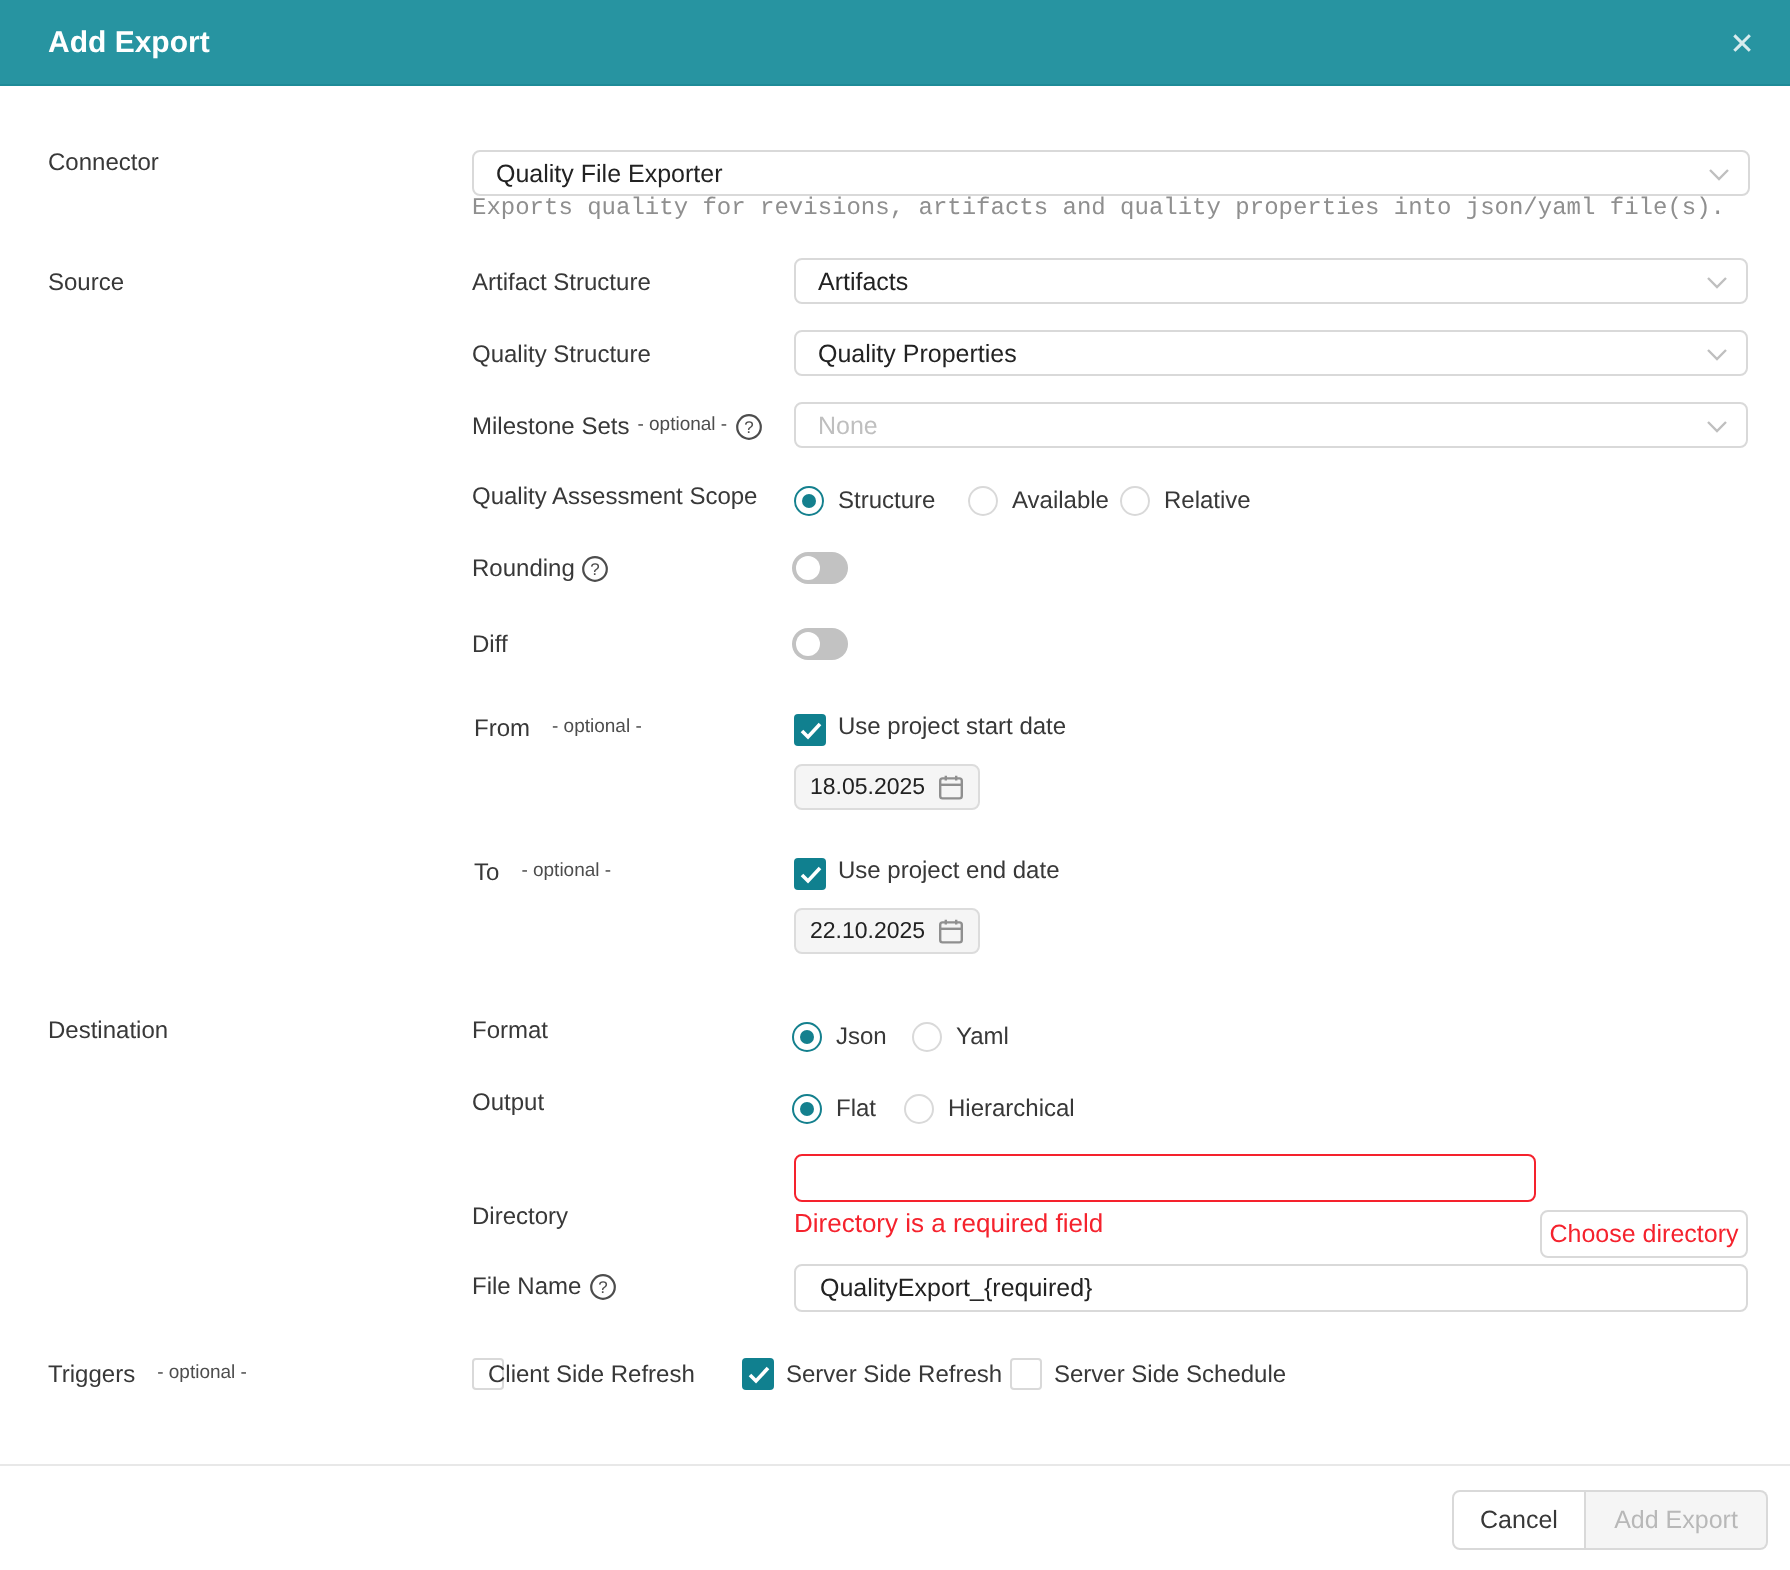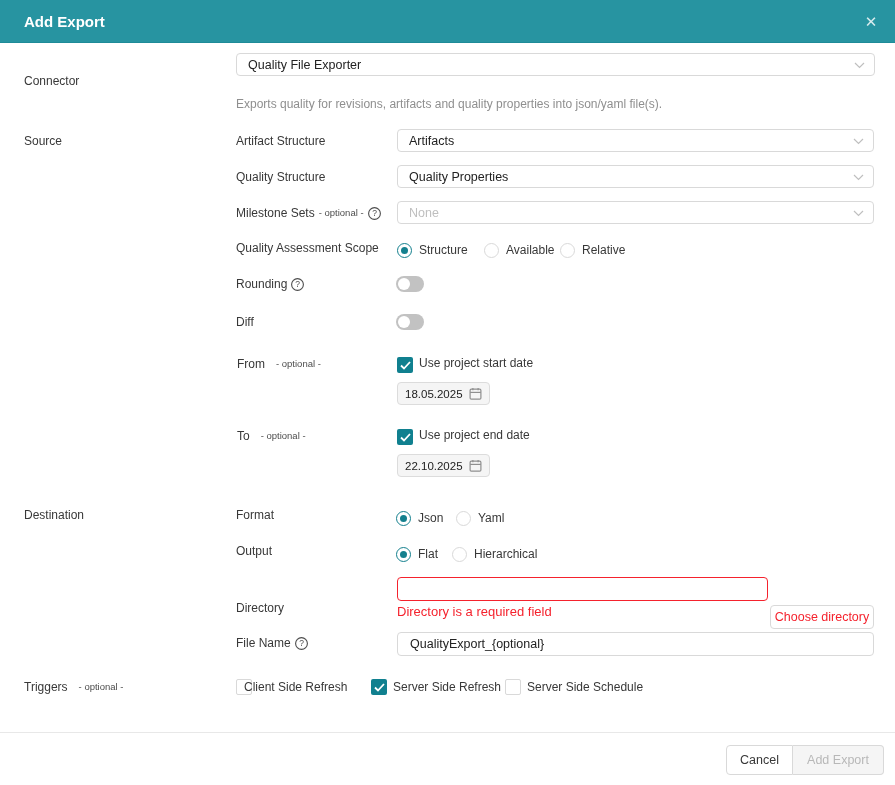--- a/index.html
+++ b/index.html
@@ -7,21 +7,21 @@
 #page { position:relative; width:895px; height:785px; overflow:hidden; }
 .abs { position:absolute; }
 .hdr { left:0; top:0; width:895px; height:43px; background:#2794a1; }
 .hdr-title { left:24px; top:0; height:43px; display:flex; align-items:center; color:#fff; font-size:15px; font-weight:bold; }
 .hdr-x { left:858px; top:0; height:43px; width:26px; display:flex; align-items:center; justify-content:center; color:rgba(255,255,255,0.82); font-size:15px; }
 .lbl { font-size:12px; color:#383838; display:flex; align-items:center; height:23px; }
 .opt { font-size:9.5px; color:#4d4d4d; margin-left:4px; }
 .sel { left:397px; width:477px; height:23px; border:1px solid #d9d9d9; border-radius:4px; background:#fff;
        display:flex; align-items:center; padding-left:11px; font-size:12.5px; color:#222; }
 .chev { position:absolute; right:9px; top:8px; }
-.helper { font-size:12px; color:#8f8f8f; }
+.helper { font-size:12px; color:#8f8f8f;font-family:Liberation Mono, monospace; }
 .radio { display:inline-block; width:15px; height:15px; border-radius:50%; border:1px solid #d9d9d9; background:#fff; }
 .radio.on { border:1.5px solid #14808e; }
 .radio.on::after { content:''; position:absolute; left:50%; top:50%; width:7px; height:7px; margin:-3.5px 0 0 -3.5px; border-radius:50%; background:#14808e; }
 .rlbl { font-size:12px; color:#383838; }
 .switch { width:28px; height:16px; border-radius:8px; background:#c2c2c2; }
 .switch::after { content:''; position:absolute; left:2px; top:2px; width:12px; height:12px; border-radius:50%; background:#fff; }
 .cb { width:16px; height:16px; border:1px solid #d9d9d9; border-radius:2px; background:#fff; }
 .cb.on { border:none; background:#10808f; display:flex; align-items:center; justify-content:center; }
 .clbl { font-size:12px; color:#383838; }
 .datebox { left:397px; width:93px; height:23px; background:#f5f5f5; border:1px solid #dcdcdc; border-radius:4px;
@@ -33,21 +33,21 @@
 </head>
 <body>
 <div id="page">
 
   <div class="abs hdr"></div>
   <div class="abs" style="left:0; top:42px; width:895px; height:1px; background:#1e8b98;"></div>
   <div class="abs hdr-title">Add Export</div>
   <div class="abs hdr-x">✕</div>
 
   <div class="abs lbl" style="left:24px; top:69px;">Connector</div>
-  <div class="abs sel" style="left:236px; top:53px; width:639px;">Quality File Exporter
+  <div class="abs sel" style="left:236px; top:75px; width:639px;">Quality File Exporter
     <svg class="chev" width="11" height="7" viewBox="0 0 11 7">
         <path d="M1 1l4.5 4.5L10 1" stroke="#bfbfbf" stroke-width="1.2" fill="none"></path>
       </svg>
   </div>
   <div class="abs helper" style="left:236px; top:97px;">Exports quality for revisions, artifacts and quality properties into json/yaml file(s).</div>
 
   <div class="abs lbl" style="left:24px; top:129px;">Source</div>
 
   <div class="abs lbl" style="left:236px; top:129px;">Artifact Structure</div>
   <div class="abs sel" style="top:129px;">Artifacts
@@ -142,21 +142,21 @@
   <div class="abs" style="left:397px; top:577px; width:371px; height:24px; border:1px solid #f5222d; border-radius:4px; background:#fff;"></div>
   <div class="abs" style="left:770px; top:577px; width:104px; height:24px; border:1px solid #d9d9d9; border-radius:4px; background:#fff; display:flex; align-items:center; justify-content:center; font-size:12.5px; color:#f5222d;margin-top:28px;">Choose directory</div>
   <div class="abs" style="left:397px; top:604px; font-size:13px; color:#f5222d;">Directory is a required field</div>
 
   <div class="abs lbl" style="left:236px; top:631px;">File Name
     <svg class="qicon" width="13" height="13" viewBox="0 0 13 13">
         <circle cx="6.5" cy="6.5" r="5.9" fill="none" stroke="#4d4d4d" stroke-width="1.1"></circle>
         <text x="6.5" y="9.3" text-anchor="middle" font-size="8.5" fill="#4d4d4d" font-family="Liberation Sans">?</text>
       </svg>
   </div>
-  <div class="abs input" style="top:632px;">QualityExport_{optional}</div>
+  <div class="abs input" style="top:632px;">QualityExport_{required}</div>
 
   <div class="abs lbl" style="left:24px; top:675px;">Triggers<span class="opt" style="margin-left:11px;">- optional -</span></div>
   <div class="abs cb" style="left:236px; top:679px;"></div>
   <div class="abs clbl" style="left:244px; top:680px;">Client Side Refresh</div>
   <div class="abs cb on" style="left:371px; top:679px;">
     <svg width="11" height="9" viewBox="0 0 11 9">
         <path d="M1 4.5l3 3L10 1" stroke="#fff" stroke-width="1.8" fill="none"></path>
       </svg>
   </div>
   <div class="abs clbl" style="left:393px; top:680px;">Server Side Refresh</div>

